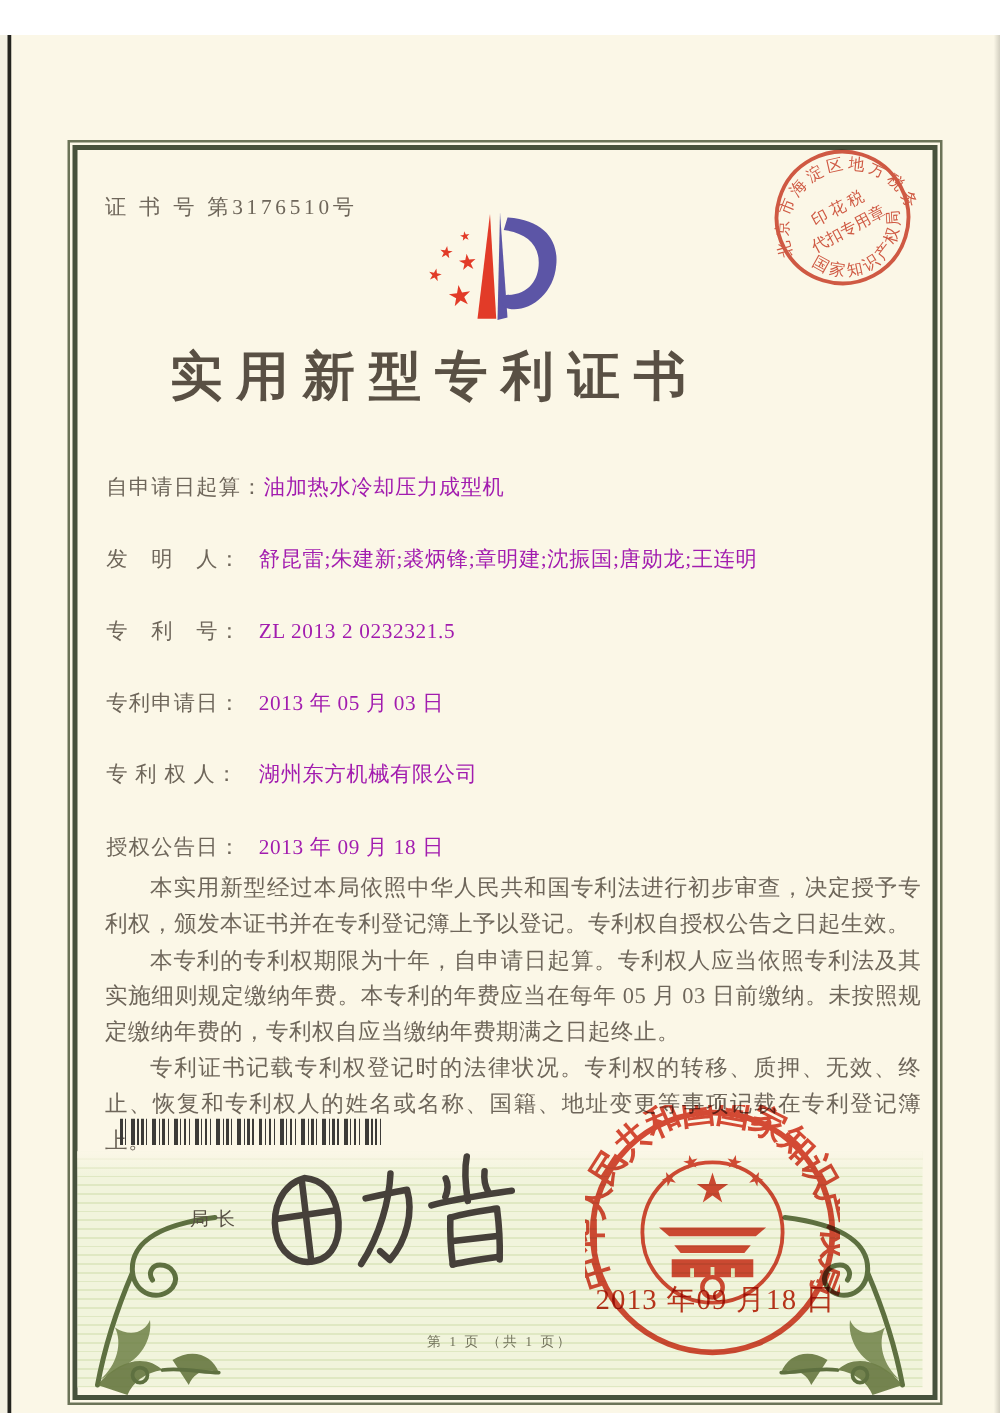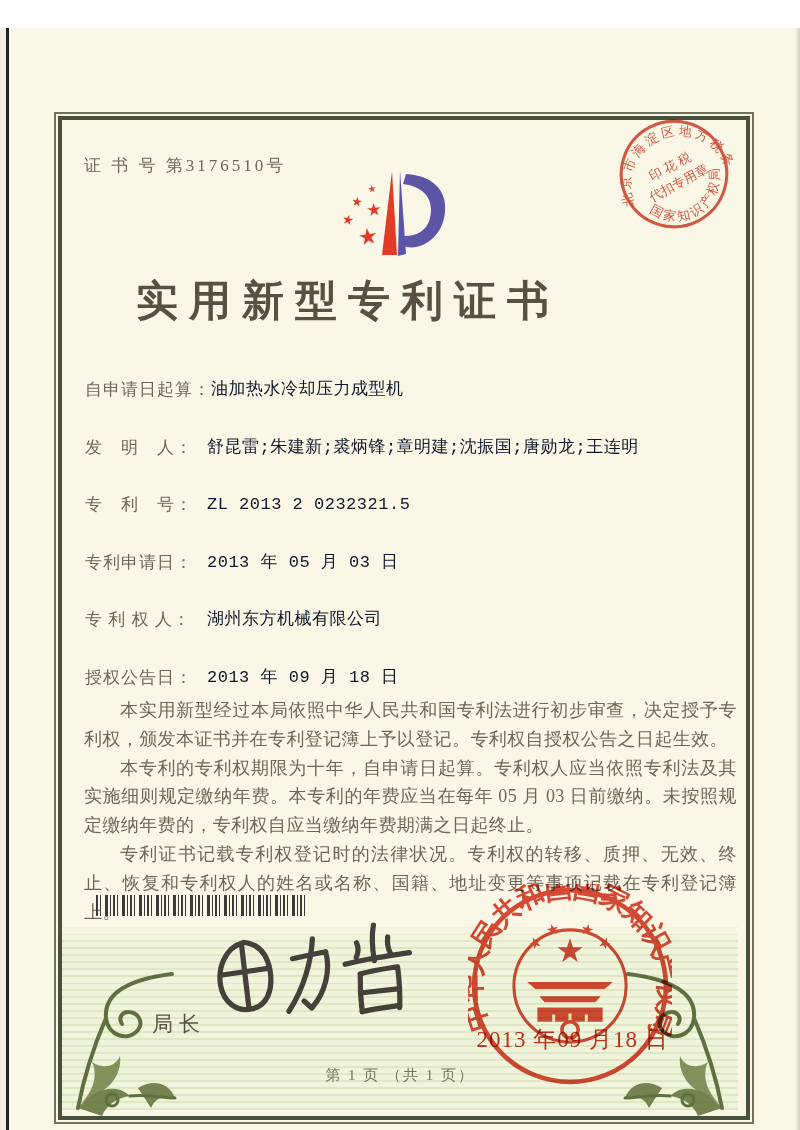--- a/index.html
+++ b/index.html
@@ -29,21 +29,21 @@
   .logo{position:absolute;left:330px;top:138px;width:152px;height:112px;}
 
   .title{
     position:absolute;left:0;top:245px;width:696px;text-align:center;
     font-size:42px;font-weight:600;letter-spacing:11px;color:#595044;
   }
 
   .fields{position:absolute;left:85px;top:350px;width:660px;}
   .field-row{display:flex;margin-bottom:33.5px;font-size:17px;line-height:24px;}
   .f-label{flex:0 0 auto;min-width:122px;color:#6e665a;letter-spacing:1px;}
-  .f-value{color:#0f172a;letter-spacing:.5px;font-family:Liberation Mono, monospace;}
+  .f-value{color:#a21caf;letter-spacing:.5px;}
 
   .body-text{position:absolute;left:84px;top:668px;width:653px;font-size:18px;line-height:28.8px;text-align:justify;color:#6e665a;}
   .body-text p{margin:0;text-indent:2em;letter-spacing:.4px;}
 
   .barcode{
     position:absolute;left:96px;top:867px;width:212px;height:21px;
     background:repeating-linear-gradient(90deg,
       #3c3b38 0 2px, transparent 2px 4px,
       #3c3b38 4px 5px, transparent 5px 9px,
       #3c3b38 9px 12px, transparent 12px 14px,
@@ -54,29 +54,29 @@
   .band{
     position:absolute;left:62px;top:893px;width:676px;height:189px;
     background:repeating-linear-gradient(180deg,#f1f4dc 0 5.5px,#dfe8c2 5.5px 7px);
   }
   .band::before{content:"";position:absolute;left:0;top:0;width:100%;height:20px;
     background:linear-gradient(#fbf7e7,rgba(251,247,231,0));}
   .corner-ornament{position:absolute;bottom:-6px;width:130px;height:150px;}
   .corner-ornament.left{left:-8px;}
   .corner-ornament.right{right:-8px;transform:scaleX(-1);}
 
-  .director{position:absolute;left:152px;top:982px;font-size:21px;letter-spacing:6px;color:#575043;}
+  .director{position:absolute;left:152px;top:938px;font-size:15px;letter-spacing:6px;color:#575043;}
   .signature-svg{position:absolute;left:205px;top:888px;width:210px;height:115px;transform:rotate(-3deg);}
 
   .office-seal{position:absolute;left:468px;top:856px;width:204px;height:204px;mix-blend-mode:multiply;opacity:.95;}
   .seal-date{position:absolute;left:470px;top:996px;width:205px;text-align:center;
     font-size:23px;letter-spacing:1px;color:#c3361f;mix-blend-mode:multiply;}
 
   .footer{position:absolute;left:0;top:1038px;width:800px;text-align:center;
-    font-size:15px;letter-spacing:2px;color:#73745c;}
+    font-size:11px;letter-spacing:2px;color:#73745c;}
 </style>
 </head>
 <body>
 
 <div class="page">
 
   <div class="edge-left-white"></div>
   <div class="edge-left-dark"></div>
   <div class="frame"></div>
 

